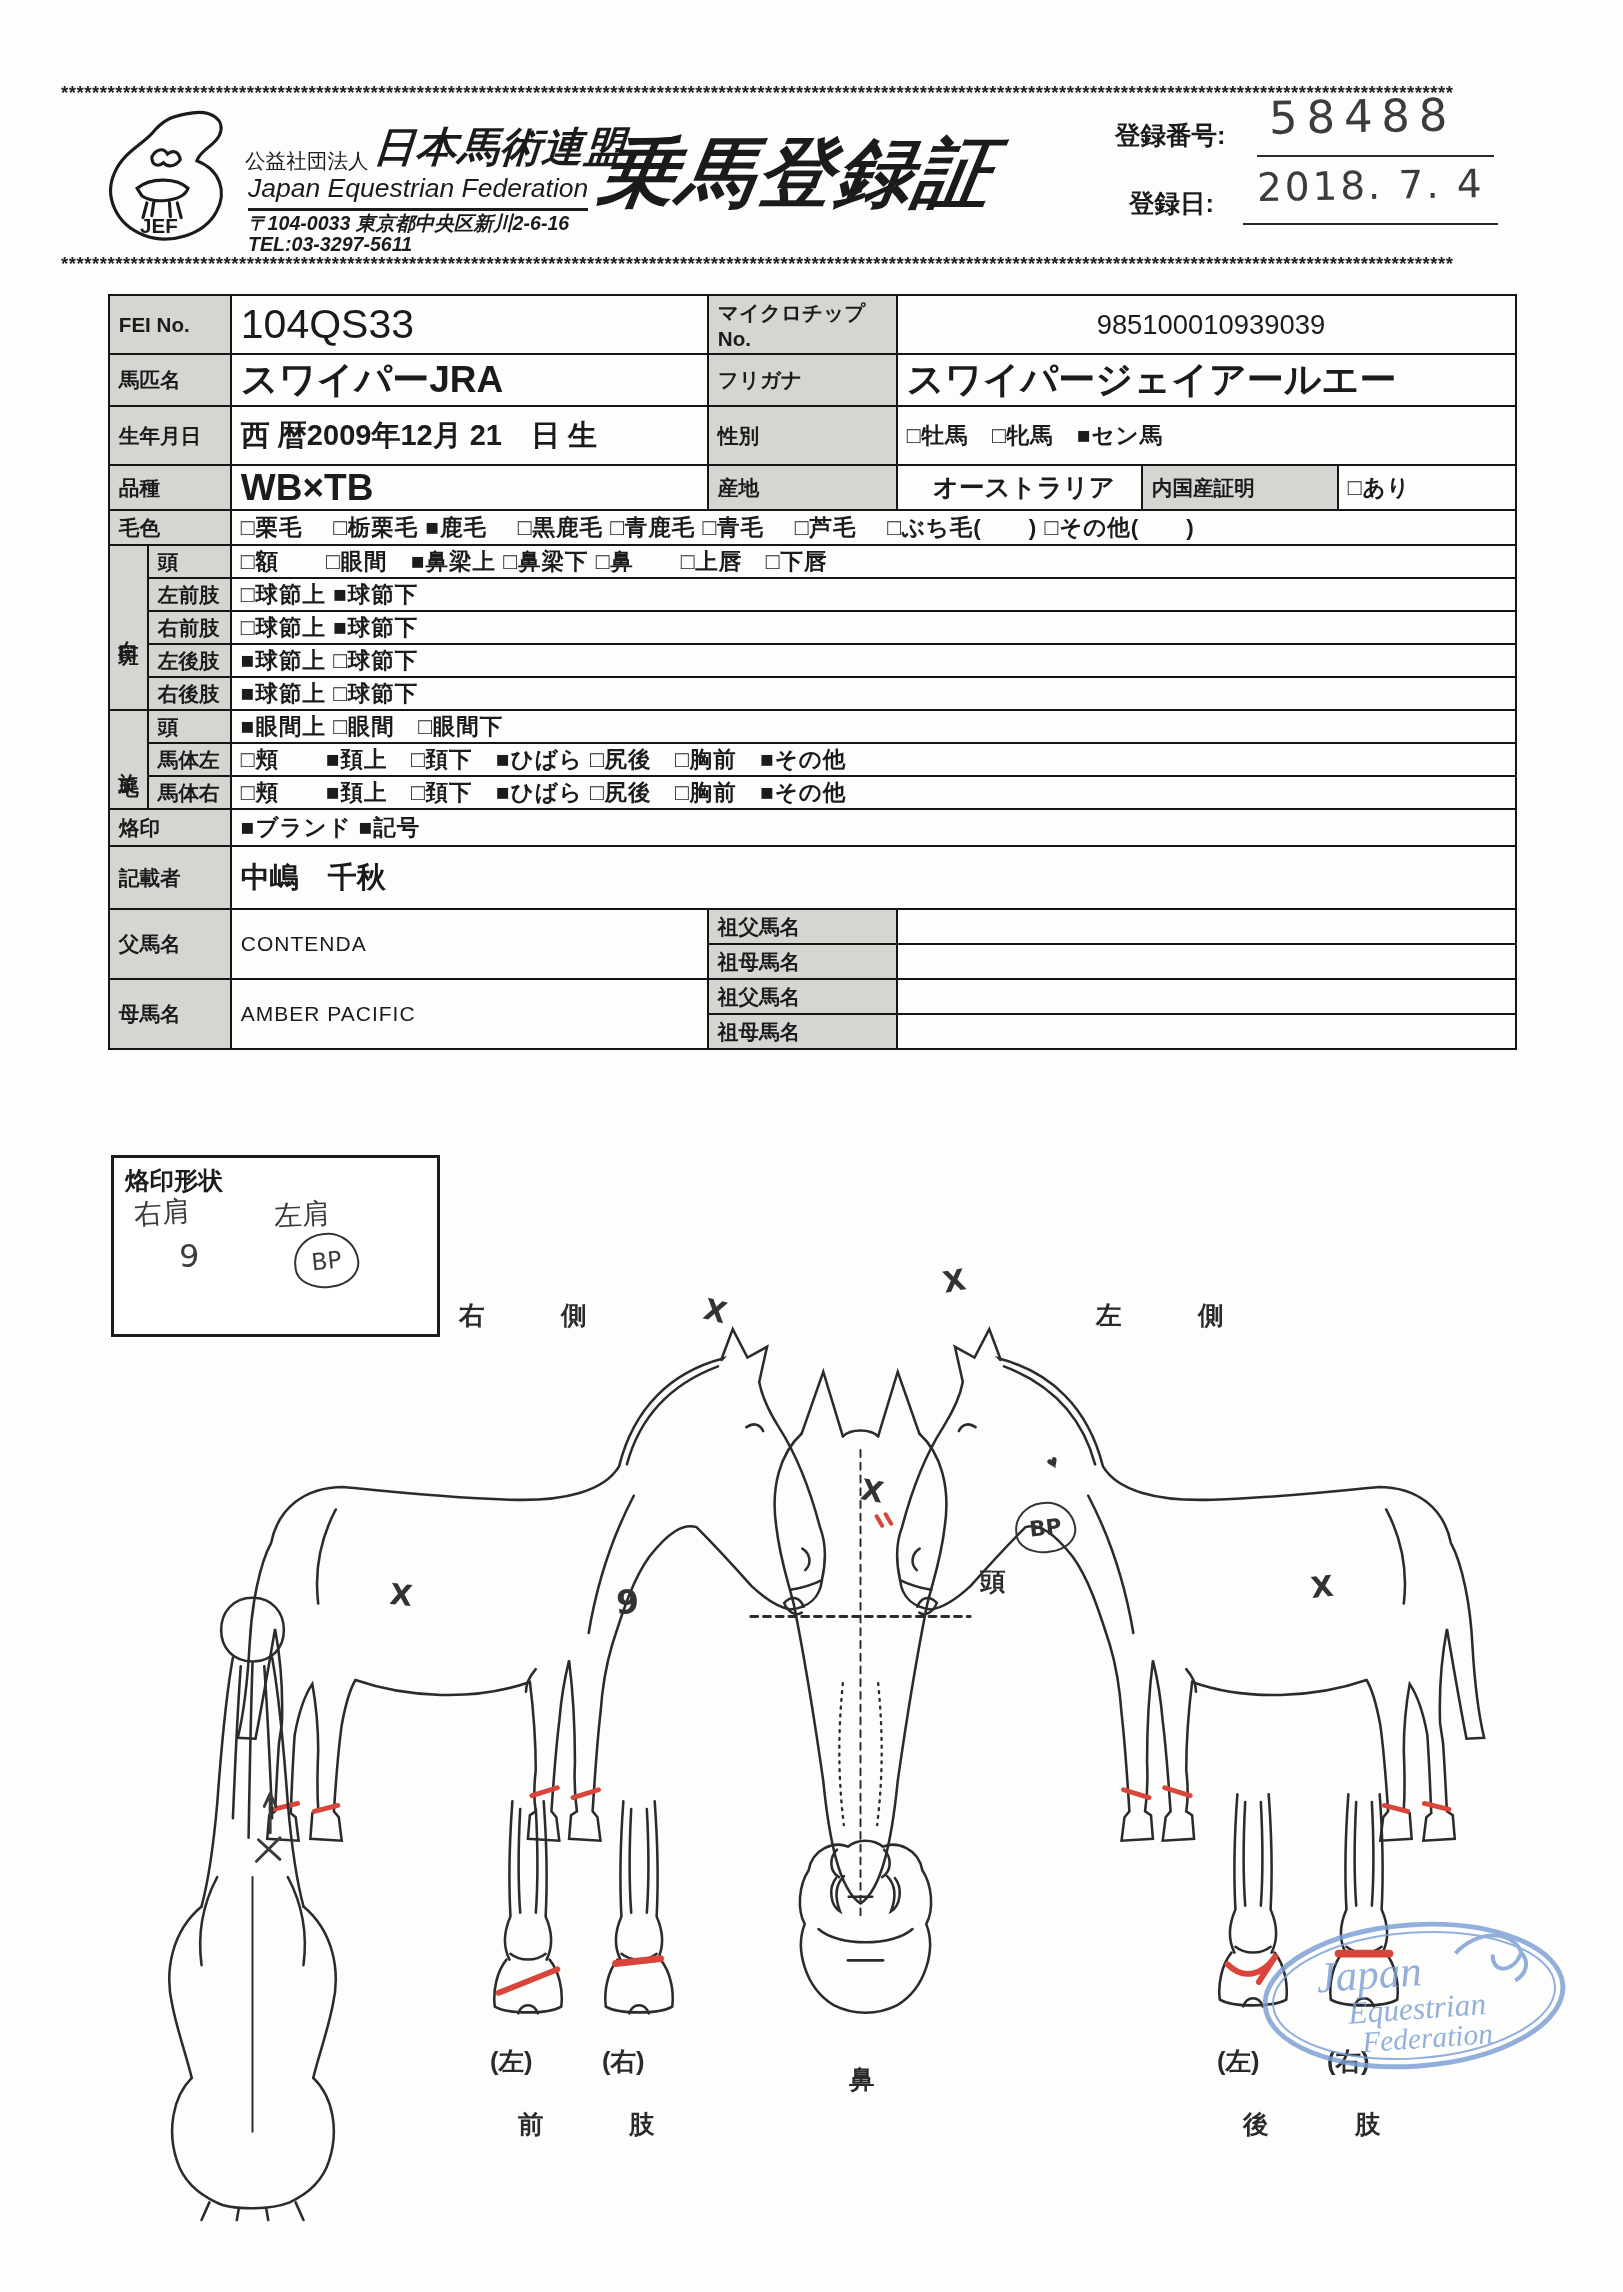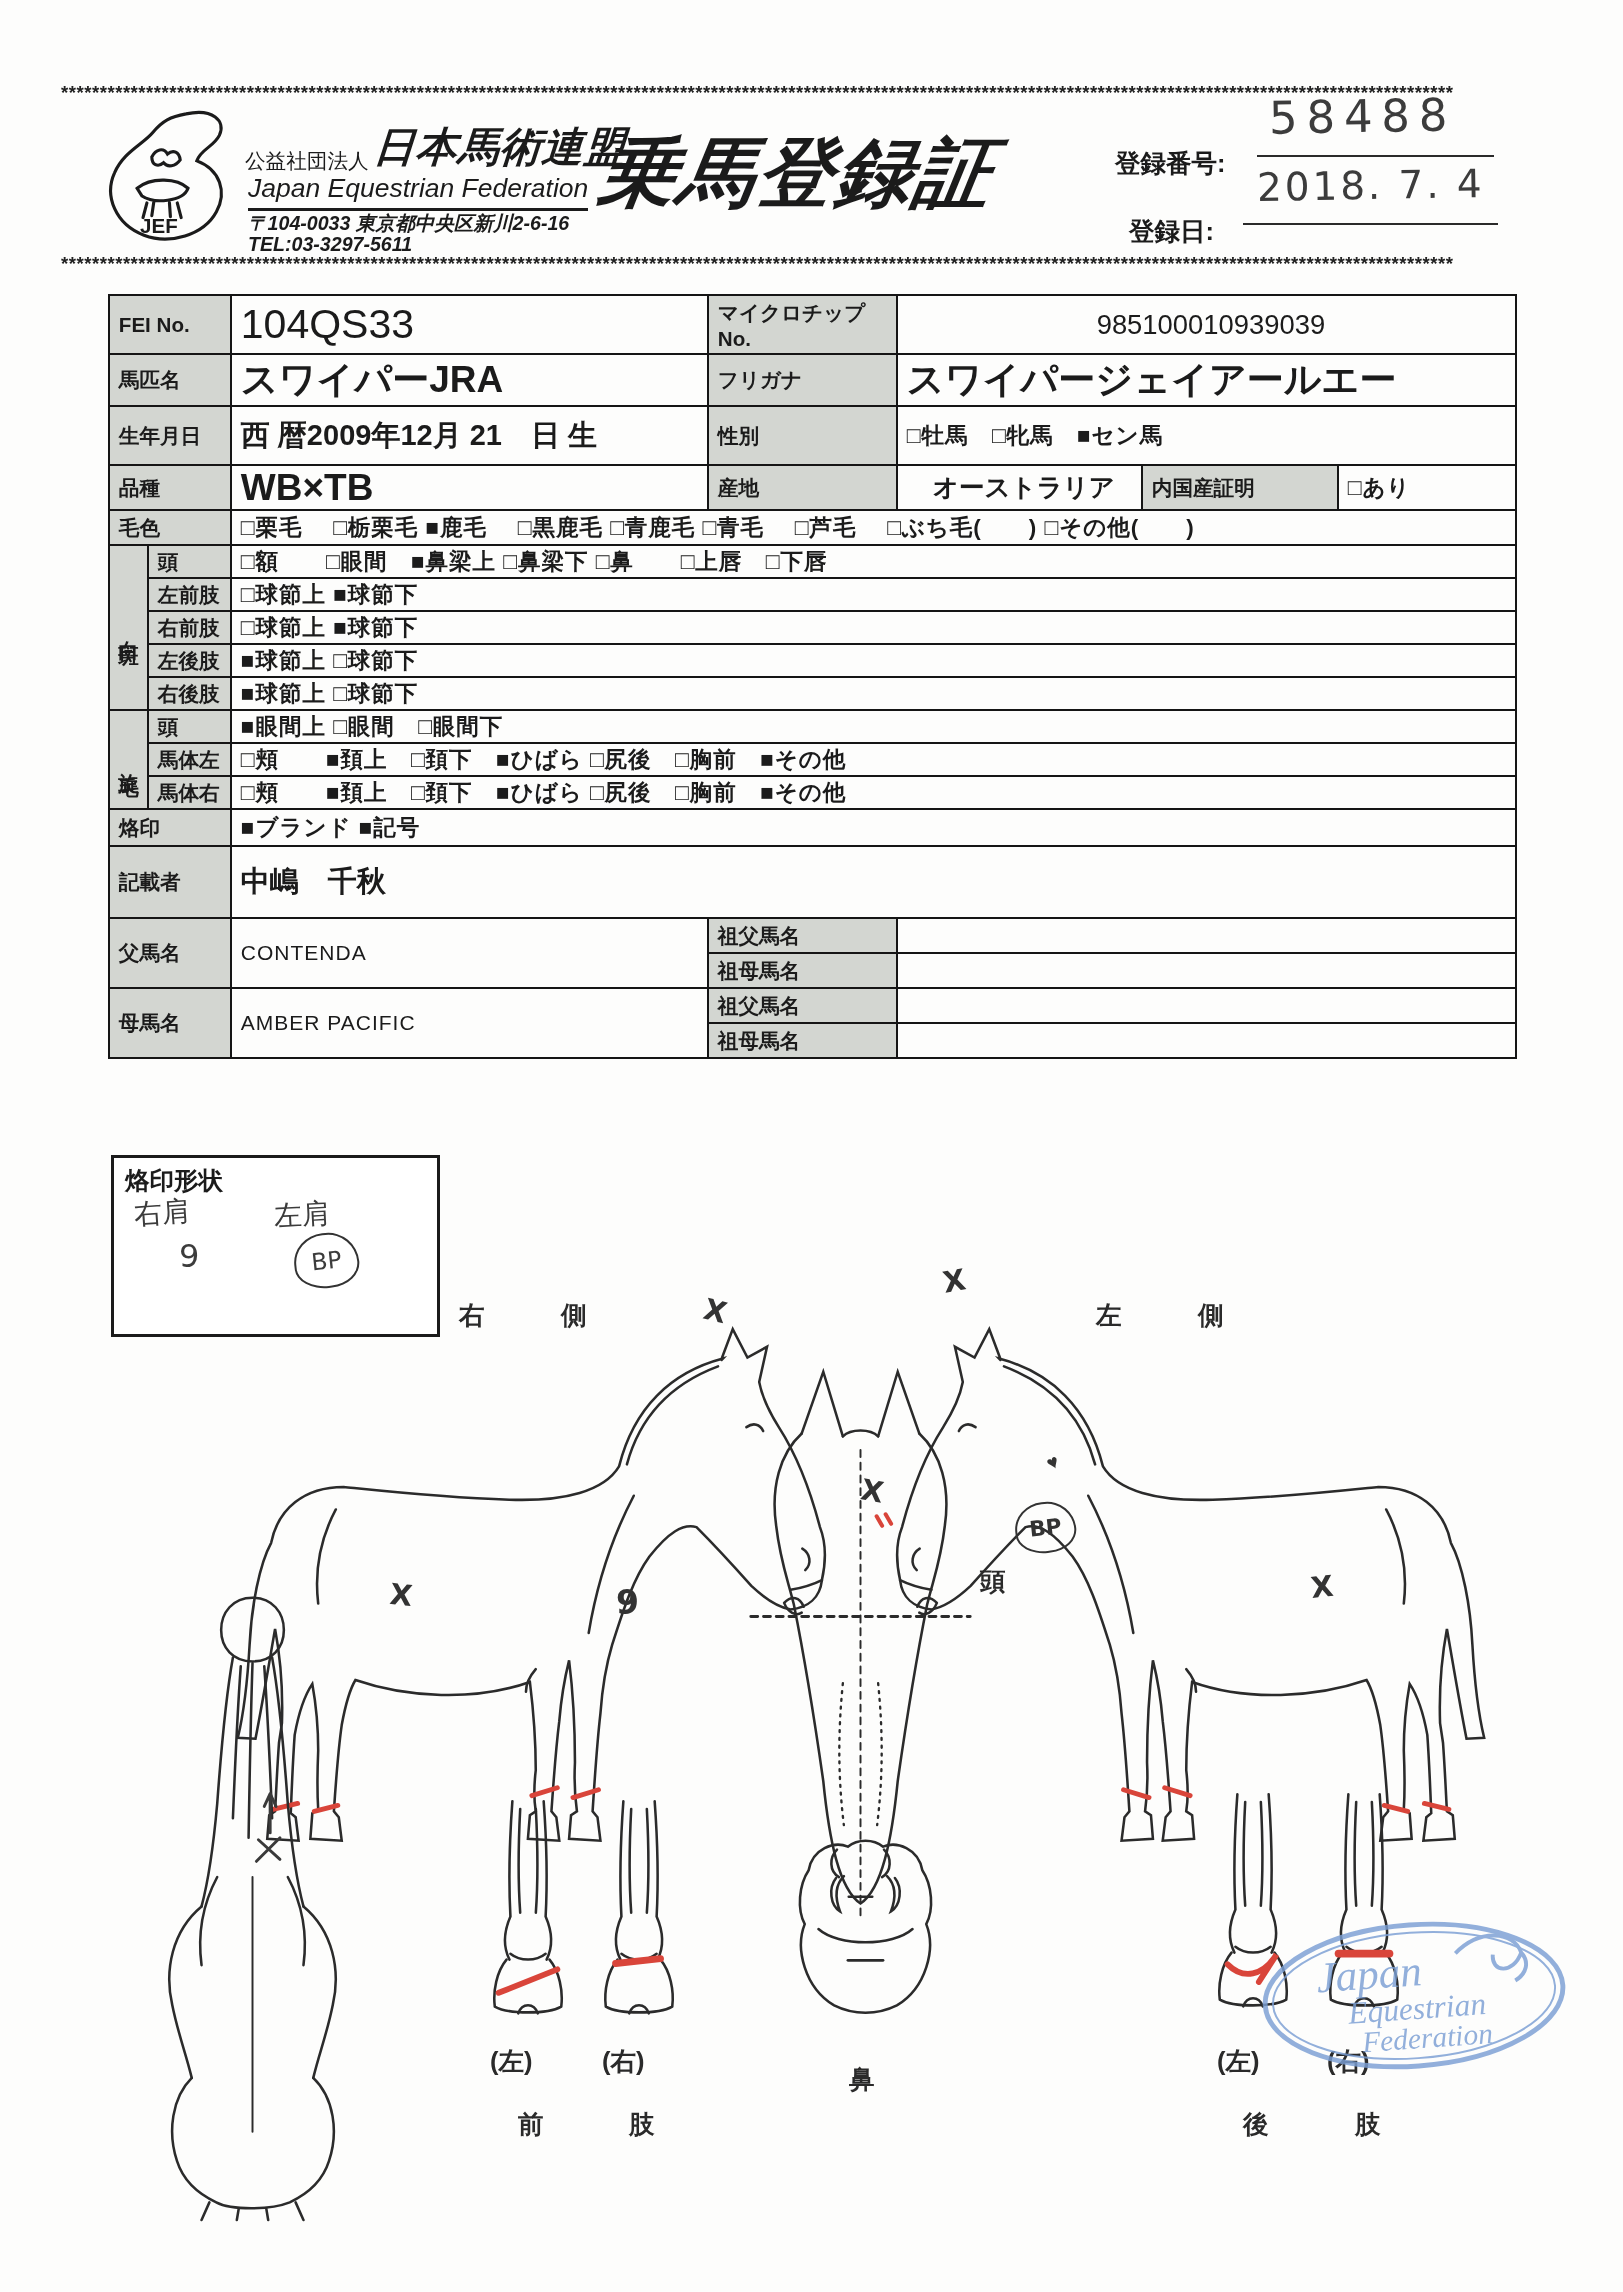--- a/index.html
+++ b/index.html
@@ -12,34 +12,34 @@
   
   .org-line{left:245px;top:120px;display:flex;align-items:flex-end;gap:5.9px;}
   .org-small{font-size:20.6px;font-weight:400;}
   .org-big{font-size:41px;font-weight:900;font-style:italic;letter-spacing:1px;transform:skewX(-4deg);}
   .org-en{left:248px;top:173px;font-size:26.5px;font-style:italic;font-weight:500;
           border-bottom:3.9px solid #1b1b1b;padding-bottom:3.9px;}
   .addr{left:248px;top:210px;font-size:19.6px;font-style:italic;font-weight:600;text-align:right;}
   .tel{left:248px;top:233px;font-size:19.6px;font-style:italic;font-weight:600;}
   .doc-title{left:600px;top:123px;font-size:76px;font-weight:900;font-style:italic;
              letter-spacing:2.9px;transform:skewX(-9deg);}
-  .reg-label{font-size:25.5px;font-weight:700;margin-top:28px;}
+  .reg-label{font-size:25.5px;font-weight:700;}
   .hand{font-family:"DejaVu Sans","Liberation Sans",sans-serif;color:#3c3c3c;}
   .regno-val{left:1269px;top:90px;font-size:45px;letter-spacing:8.8px;transform:rotate(-1deg);}
   .regdate-val{left:1257px;top:163px;font-size:39px;letter-spacing:2.9px;transform:rotate(-1deg);}
   .uline{border-bottom:2.9px solid #2a2a2a;height:0;}
   
   table.main{position:absolute;left:108px;top:294px;width:1408px;border-collapse:collapse;
              table-layout:fixed;border:2.9px solid #151515;}
   table.main td{border:2px solid #151515;padding:0 0 0 8.8px;overflow:hidden;vertical-align:middle;}
   td.lab{background:#d3d6d1;font-size:20.6px;font-weight:700;}
   td.opt{font-size:22.5px;font-weight:700;letter-spacing:1px;}
   td.ctr{text-align:center;padding-left:0;}
   .r60{height:59px}.r62{height:45px}.r36{height:35px}.r34{height:33px}
-  .r38{height:37px}.r56{height:72px}
+  .r38{height:37px}.r56{height:63px}
   .v34{font-size:41px;font-weight:500;}
   .v38{font-size:37px;font-weight:700;}
   .v30{font-size:29px;font-weight:700;}
   .v28{font-size:27.4px;font-weight:500;}
   .v26{font-size:25.5px;font-weight:700;}
   .ven{font-size:21px;font-weight:400;letter-spacing:1px;}
   .vlab{writing-mode:vertical-rl;text-orientation:upright;margin:auto;letter-spacing:3.9px;}
   
   .brand-box{left:111px;top:1155px;width:323px;height:176px;border:3.9px solid #1b1b1b;background:#fff;}
   .brand-title{left:125px;top:1164px;font-size:24.5px;font-weight:700;}

